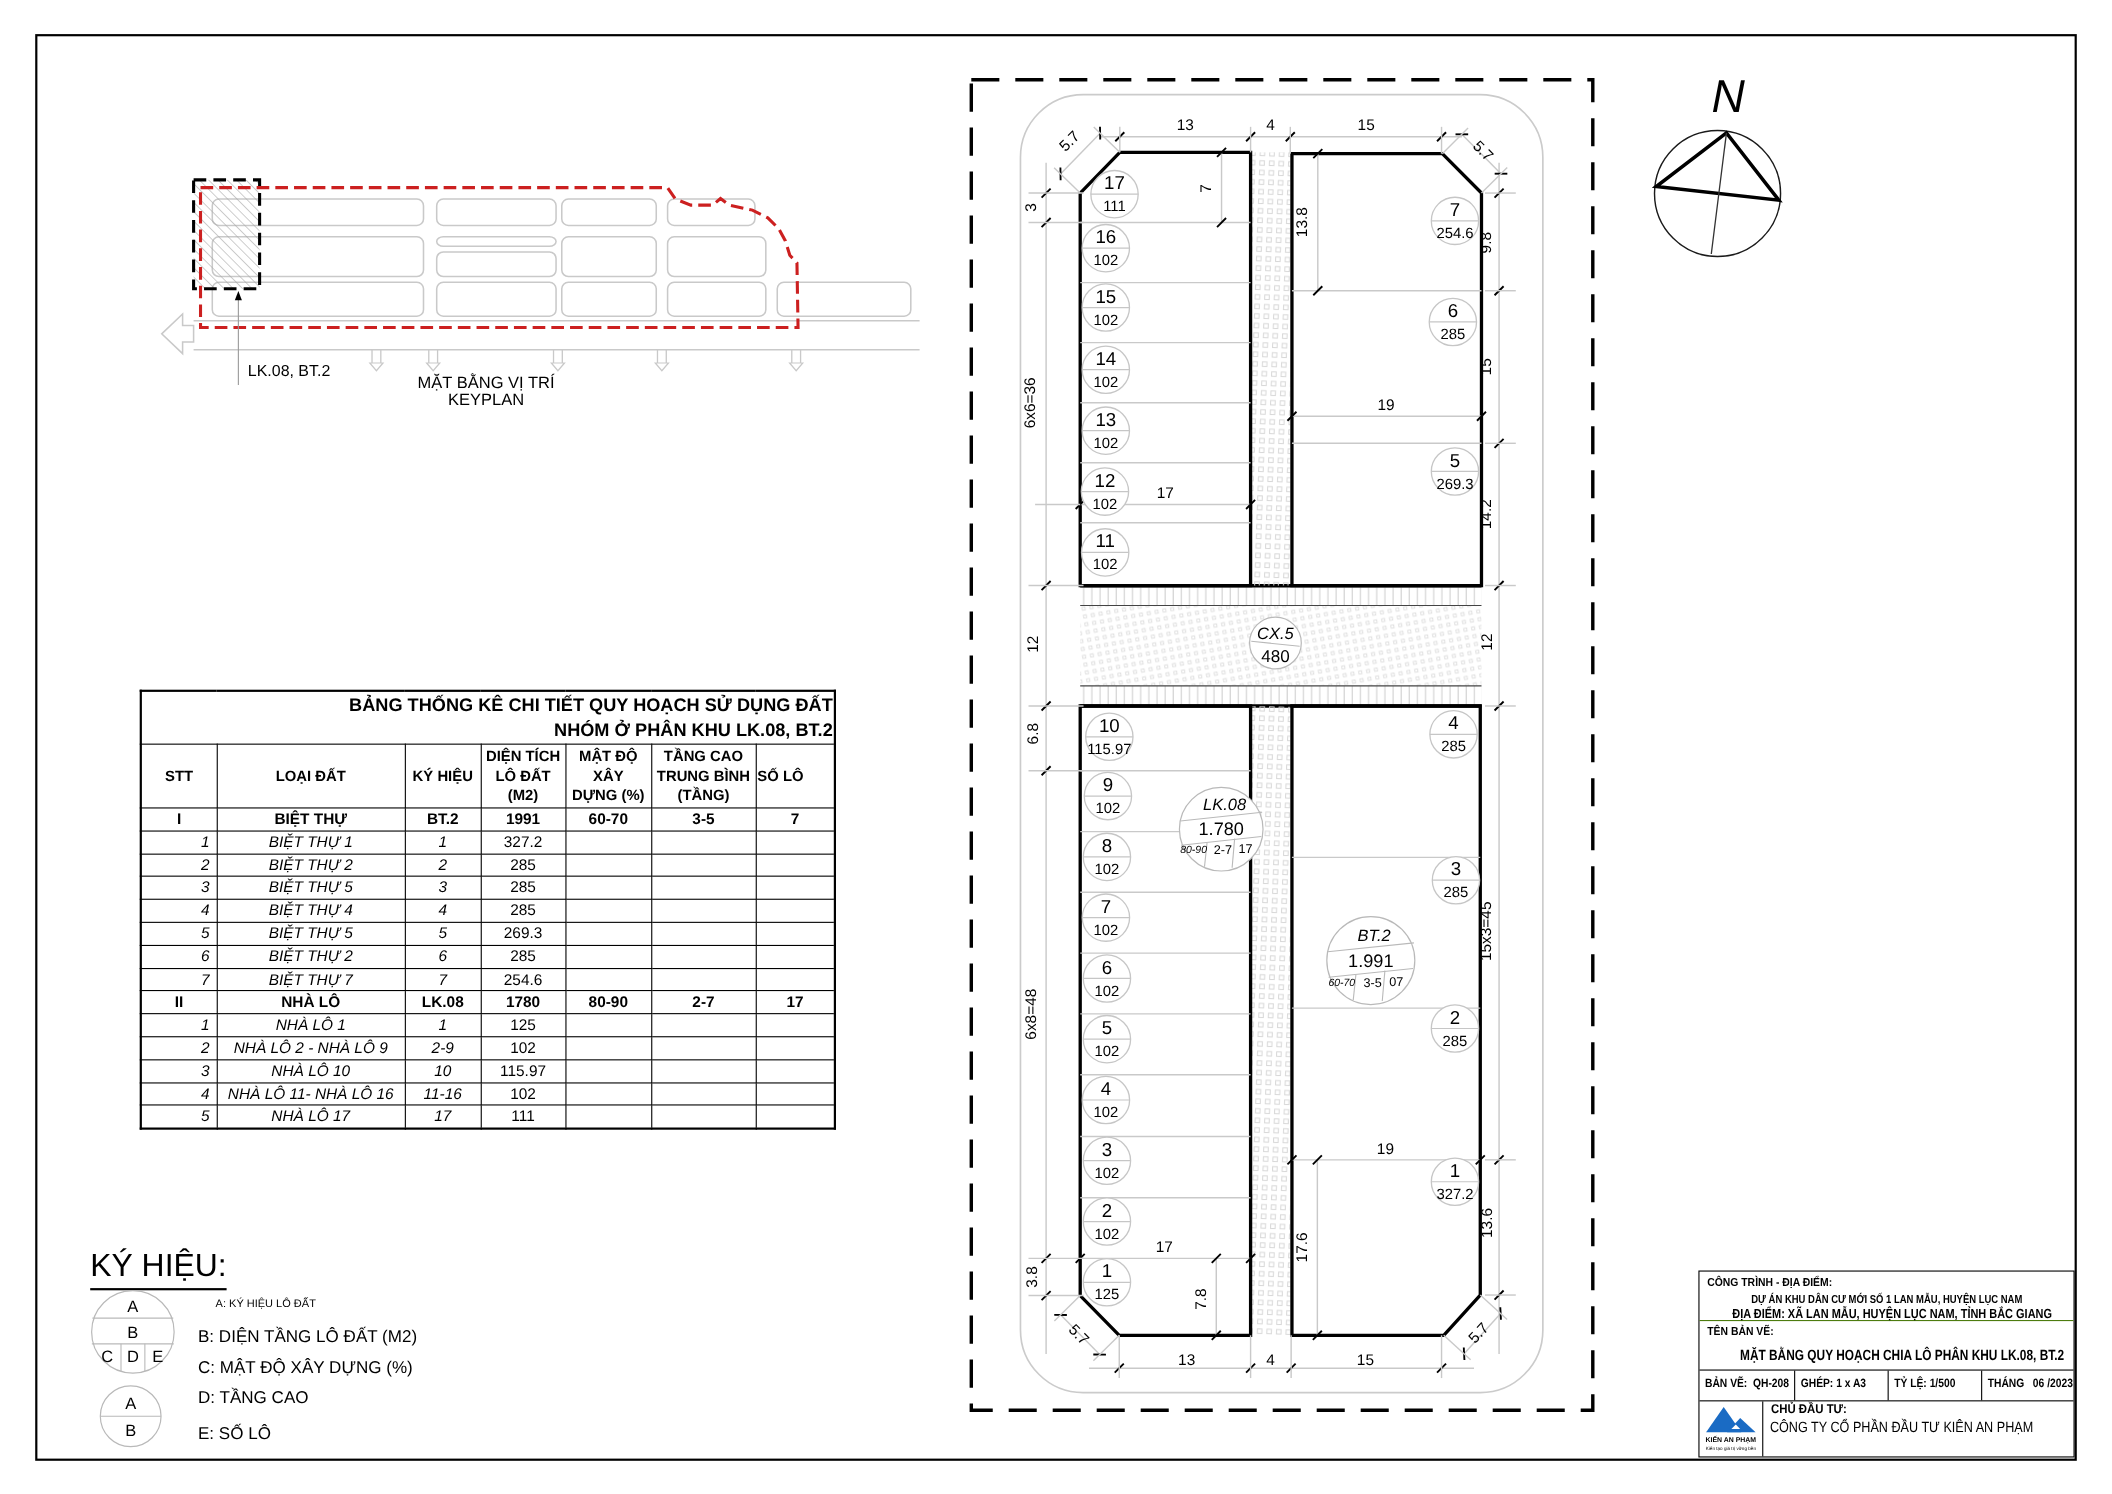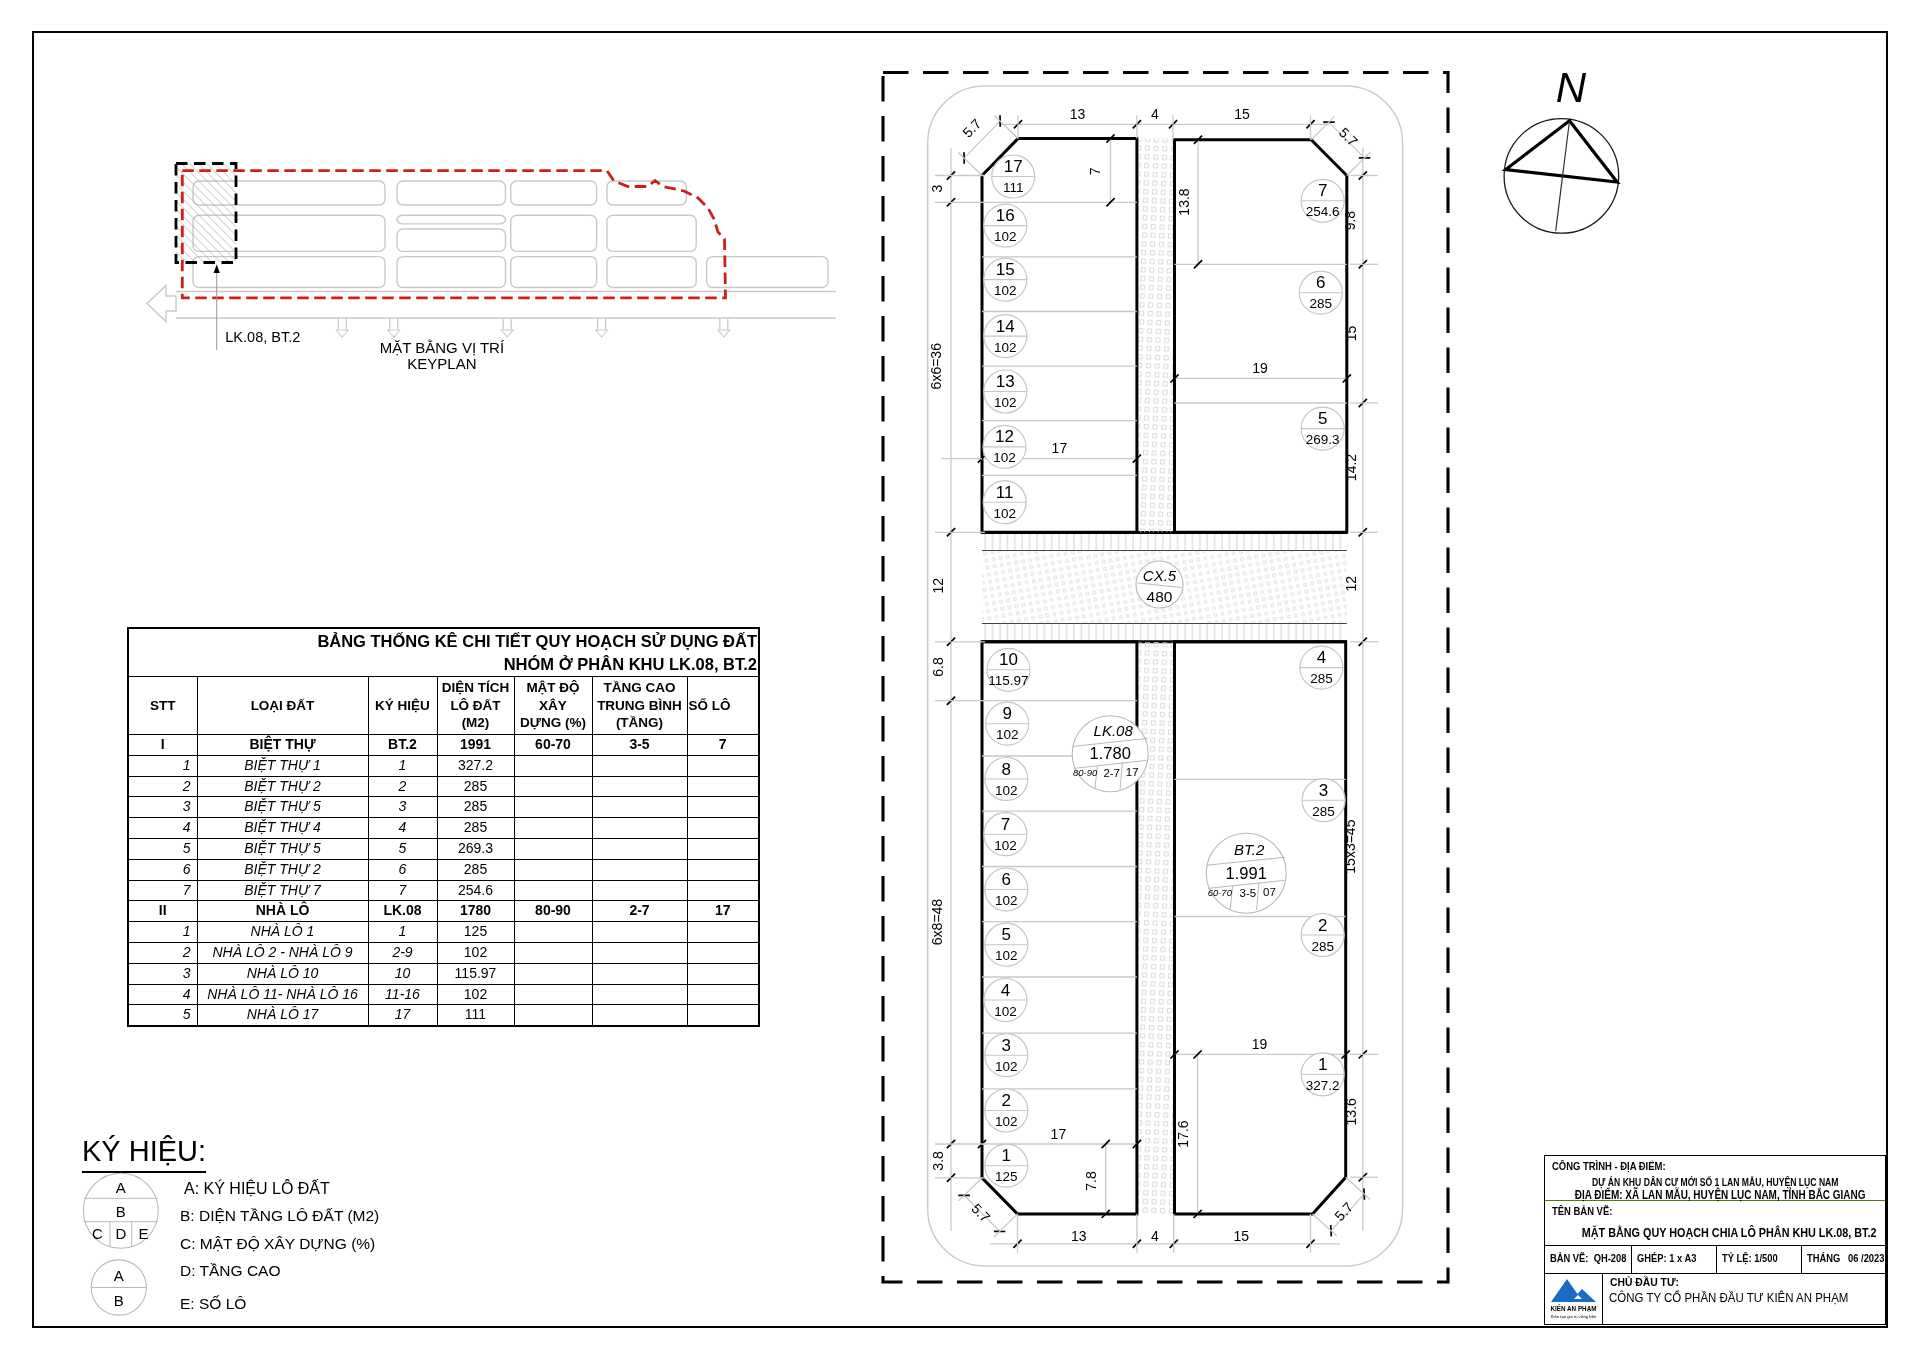--- a/index.html
+++ b/index.html
@@ -223,21 +223,21 @@
 <text x="120.8" y="1192.5" font-size="15" text-anchor="middle">A</text>
 <text x="120.8" y="1216.5" font-size="15" text-anchor="middle">B</text>
 <text x="97.5" y="1238.5" font-size="15" text-anchor="middle">C</text>
 <text x="120.8" y="1238.5" font-size="15" text-anchor="middle">D</text>
 <text x="143.5" y="1238.5" font-size="15" text-anchor="middle">E</text>
 <circle cx="118.8" cy="1287.5" r="27.6" fill="none" stroke="#b9b9b9" stroke-width="1.1"></circle>
 <line x1="91.2" y1="1287.5" x2="146.4" y2="1287.5" stroke="#b9b9b9" stroke-width="1"></line>
 <text x="118.8" y="1281" font-size="15" text-anchor="middle">A</text>
 <text x="118.8" y="1305.5" font-size="15" text-anchor="middle">B</text>
 </svg>
-<div style="position:absolute;left:124px;top:50px;font-size:16px;">A: KÝ HIỆU LÔ ĐẤT</div>
+<div style="position:absolute;left:136px;top:50px;font-size:10px;">A: KÝ HIỆU LÔ ĐẤT</div>
 <div style="position:absolute;left:120px;top:77px;font-size:15.5px;">B: DIỆN TẦNG LÔ ĐẤT (M2)</div>
 <div style="position:absolute;left:120px;top:105px;font-size:15.5px;">C: MẬT ĐỘ XÂY DỰNG (%)</div>
 <div style="position:absolute;left:120px;top:132px;font-size:15.5px;">D: TẦNG CAO</div>
 <div style="position:absolute;left:120px;top:165px;font-size:15.5px;">E: SỐ LÔ</div>
 </div>
 
 <svg class="abs" style="left:860px;top:60px;" width="600" height="1240" viewBox="860 60 600 1240">
 <defs>
 <pattern id="sq" width="8.7" height="8.7" patternUnits="userSpaceOnUse" patternTransform="rotate(2)">
   <rect x="1.4" y="1.6" width="4.1" height="4.1" fill="none" stroke="#d7d7d7" stroke-width="0.9"></rect>

